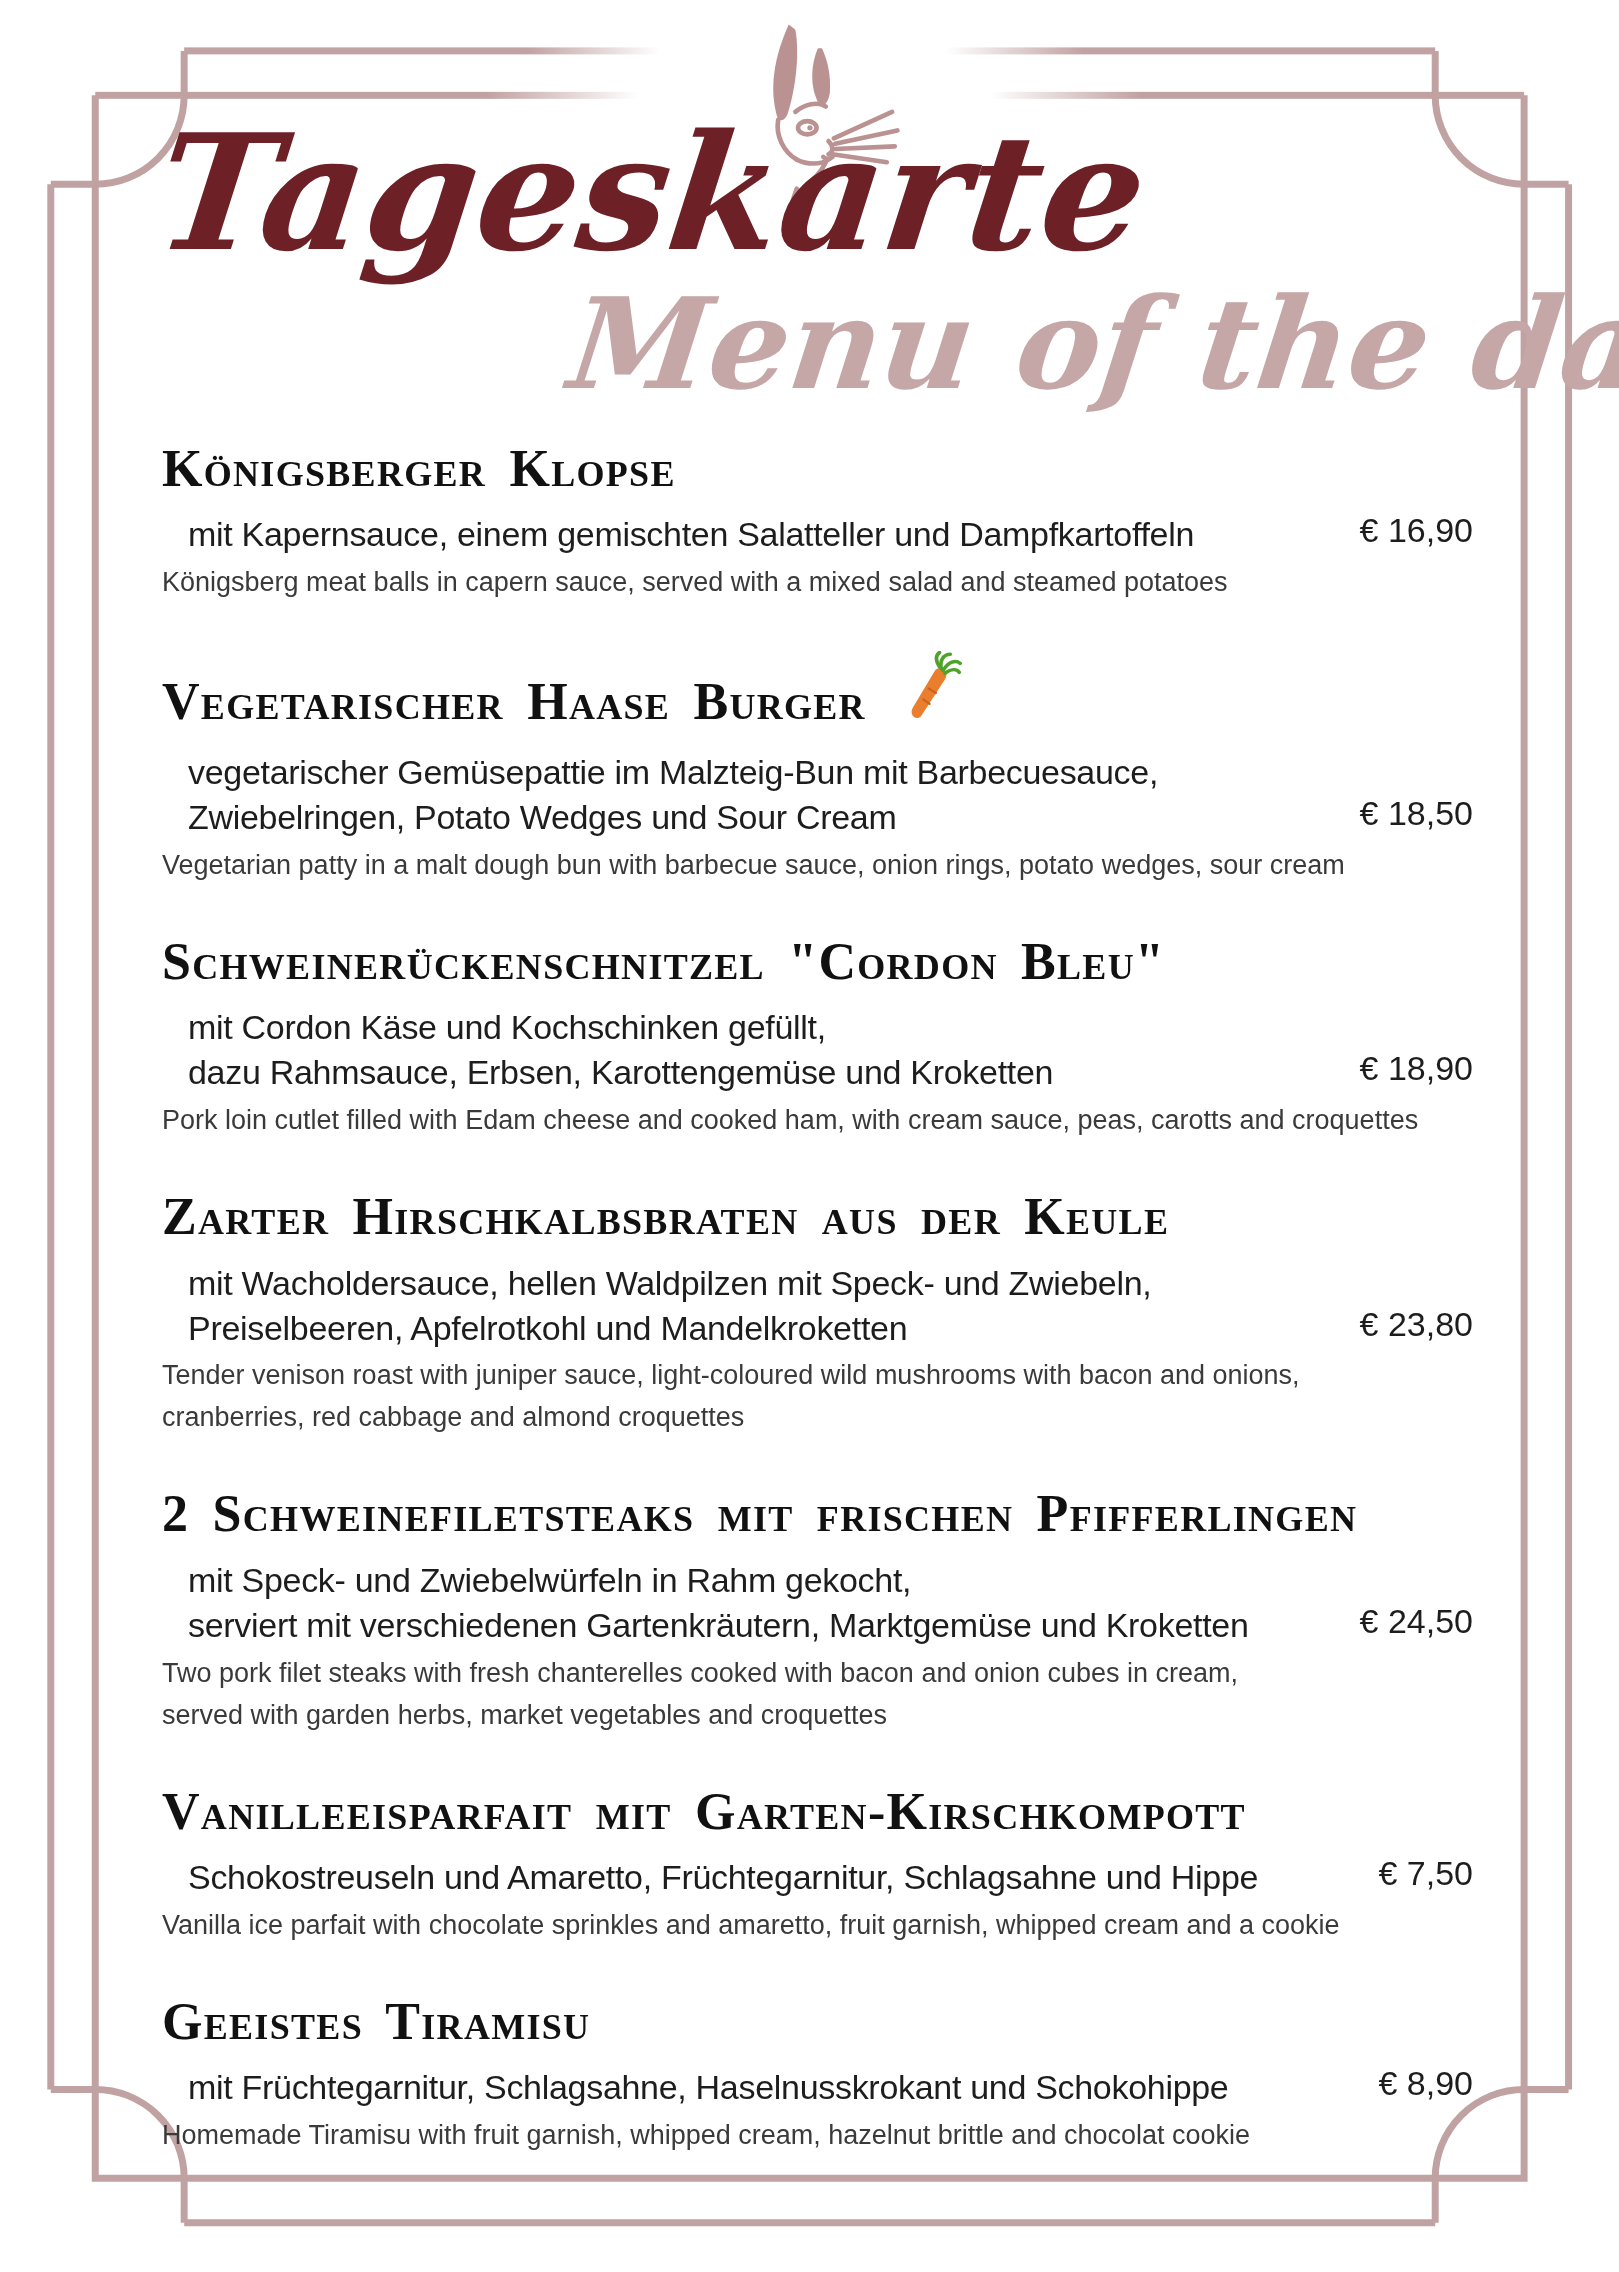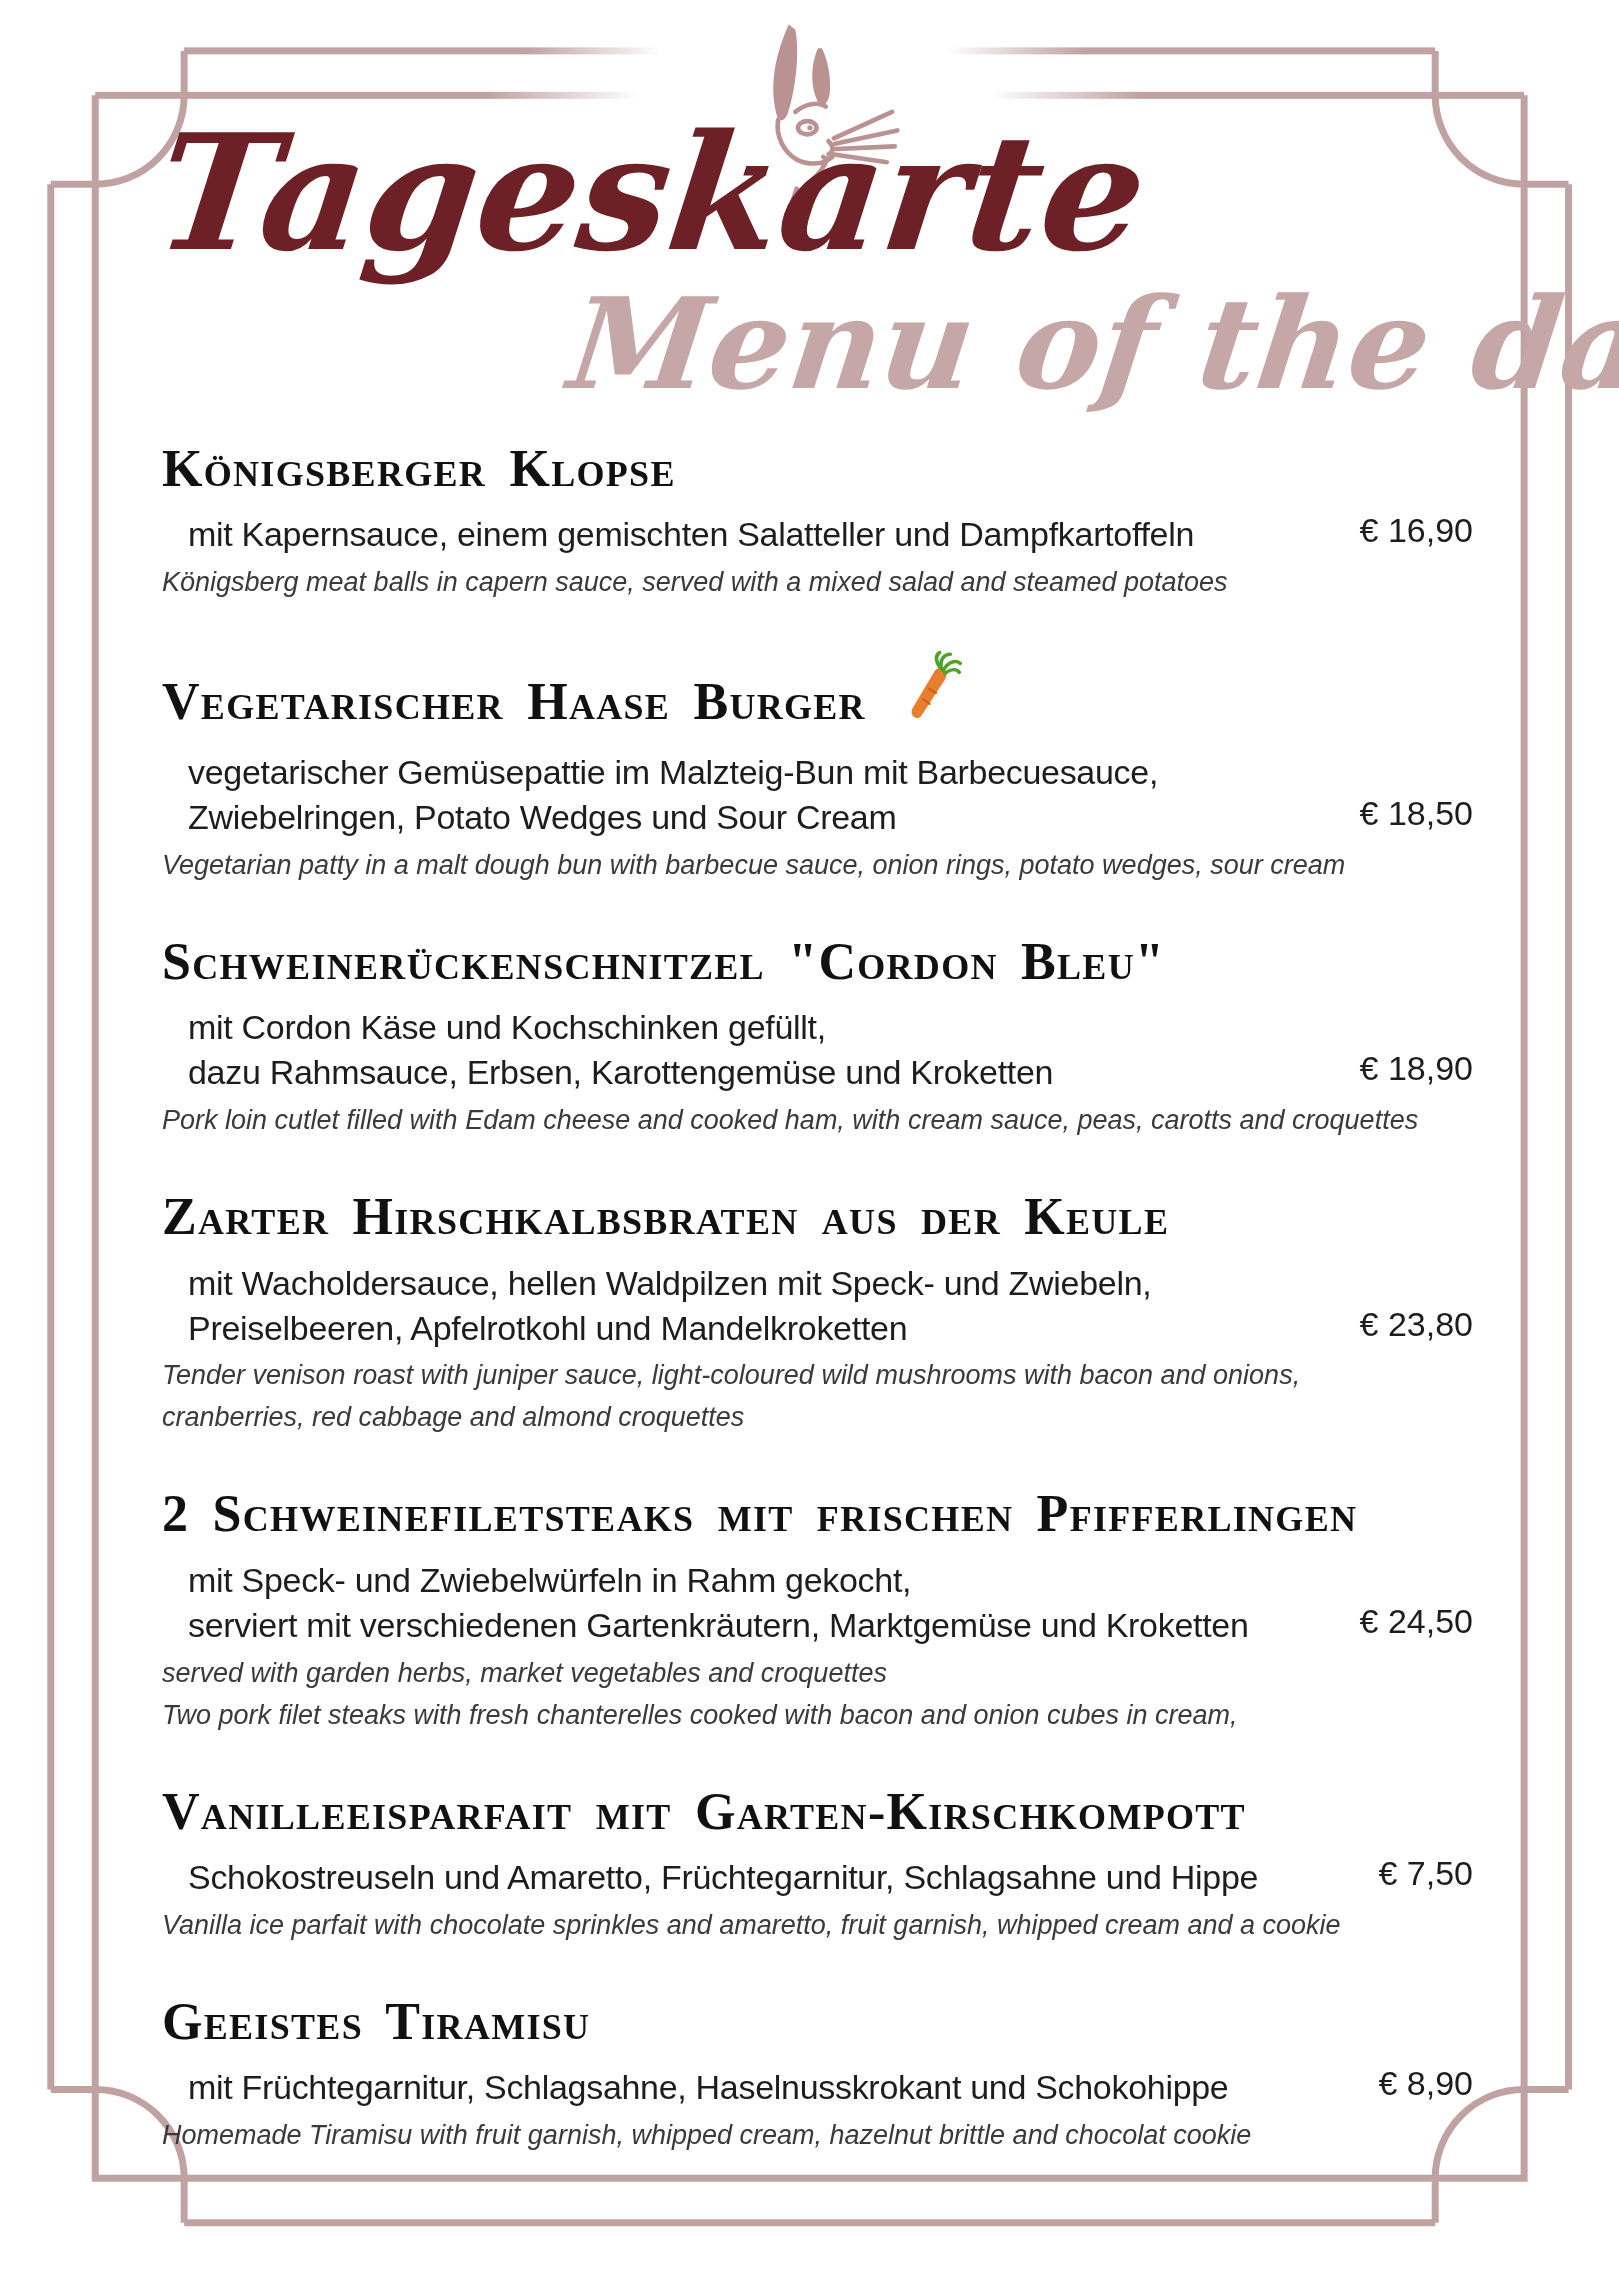--- a/index.html
+++ b/index.html
@@ -47,21 +47,21 @@
     font-size:34px; line-height:45px;
     letter-spacing:-0.3px; color:#1d1d1d; white-space:nowrap;margin-left:26px;
   }
   .price {
     position:absolute; right:0; bottom:4px;
     font-size:34px; line-height:45px; color:#1d1d1d;
     white-space:nowrap;
   }
   .eng { margin-top:3.8px; }
   .eng-line {
-    font-style:italic; font-size:27px; line-height:42px;
+    font-size:27px; line-height:42px;
     color:#3a3a3a; white-space:nowrap;
   }
 </style>
 </head>
 <body>
 
 <div class="page">
 
   <svg class="frame" viewBox="0 0 2551 3579" xmlns="http://www.w3.org/2000/svg" aria-hidden="true">
     <defs>
@@ -190,22 +190,22 @@
     <section class="item">
       <h2 class="item-title"><span>2 Schweinefiletsteaks mit frischen Pfifferlingen</span></h2>
       <div class="descwrap">
         <div class="desc">
             <div class="desc-line">mit Speck- und Zwiebelwürfeln in Rahm gekocht,</div>
             <div class="desc-line">serviert mit verschiedenen Gartenkräutern, Marktgemüse und Kroketten</div>
           </div>
         <div class="price">€ 24,50</div>
       </div>
       <div class="eng">
+          <div class="eng-line">Two pork filet steaks with fresh chanterelles cooked with bacon and onion cubes in cream,</div>
           <div class="eng-line">served with garden herbs, market vegetables and croquettes</div>
-          <div class="eng-line">Two pork filet steaks with fresh chanterelles cooked with bacon and onion cubes in cream,</div>
         </div>
     </section>
 
     <section class="item">
       <h2 class="item-title"><span>Vanilleeisparfait mit Garten-Kirschkompott</span></h2>
       <div class="descwrap">
         <div class="desc">
             <div class="desc-line">Schokostreuseln und Amaretto, Früchtegarnitur, Schlagsahne und Hippe</div>
           </div>
         <div class="price">€ 7,50</div>

